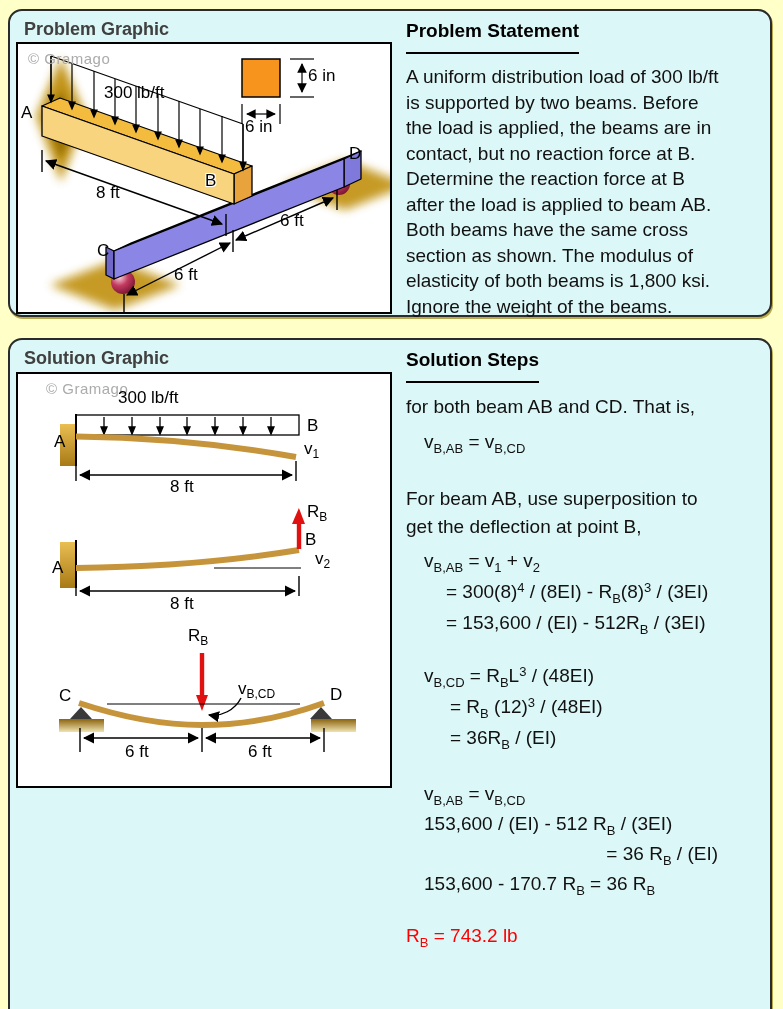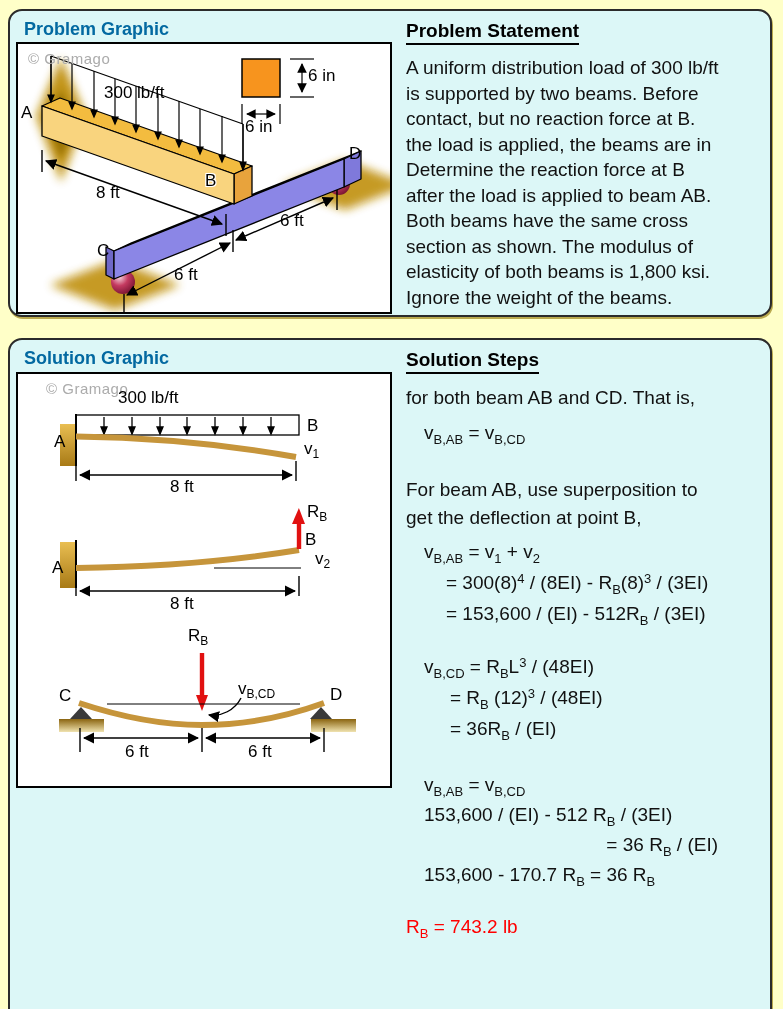--- a/index.html
+++ b/index.html
@@ -17,34 +17,34 @@
     background:#DCF7F7;
     border:2px solid #2b2b2b;
     border-radius:14px;
     box-shadow:1px 2px 0 #b9a94e;
     box-sizing:border-box;
   }
   #panel-problem{top:9px;height:308px;}
   #panel-solution{top:338px;height:797px;}
   .ptitle{
     position:absolute;left:14px;top:8px;margin:0;
-    font-size:18px;font-weight:bold;color:#0369a1;
+    font-size:18px;font-weight:bold;color:#404040;
   }
   .gbox{
     position:absolute;left:6px;
     background:#fff;border:2px solid #000;
     box-sizing:border-box;
   }
   .gbox-problem{top:31px;width:376px;height:272px;}
   .gbox-solution{top:32px;width:376px;height:416px;}
   .gbox svg{position:absolute;left:0;top:0;}
   .col{position:absolute;left:396px;top:9px;width:372px;}
   .ctitle{
     margin:0 0 10px 0;font-size:19px;font-weight:bold;color:#000;
-    display:inline-block;border-bottom:2px solid #000;padding-bottom:1px;
+    display:inline-block;border-bottom:2px solid #000;padding-bottom:10px;
   }
   .lines div{font-size:19px;line-height:25.5px;white-space:nowrap;}
   .steps .p div{font-size:19px;line-height:28px;white-space:nowrap;}
   .steps .p2{margin-top:28px;}
   .eq{font-size:19px;line-height:30px;white-space:nowrap;}
   .eq.i1{padding-left:18px;}
   .eq.i2{padding-left:40px;}
   .eq.i2b{padding-left:44px;}
   .eq.first{margin-top:6px;}
   .eqg{margin-top:4px;}
@@ -181,22 +181,22 @@
     <div class="lbl" style="left:262px;top:168px;">6 ft</div>
     <div class="lbl" style="left:290px;top:23px;">6 in</div>
     <div class="lbl" style="left:227px;top:74px;">6 in</div>
   </div>
 
   <div class="col">
     <h3 class="ctitle">Problem Statement</h3>
     <div class="lines">
         <div>A uniform distribution load of 300 lb/ft</div>
         <div>is supported by two beams. Before</div>
+        <div>the load is applied, the beams are in</div>
         <div>contact, but no reaction force at B.</div>
-        <div>the load is applied, the beams are in</div>
         <div>Determine the reaction force at B</div>
         <div>after the load is applied to beam AB.</div>
         <div>Both beams have the same cross</div>
         <div>section as shown. The modulus of</div>
         <div>elasticity of both beams is 1,800 ksi.</div>
         <div>Ignore the weight of the beams.</div>
       </div>
   </div>
 </section>
 

